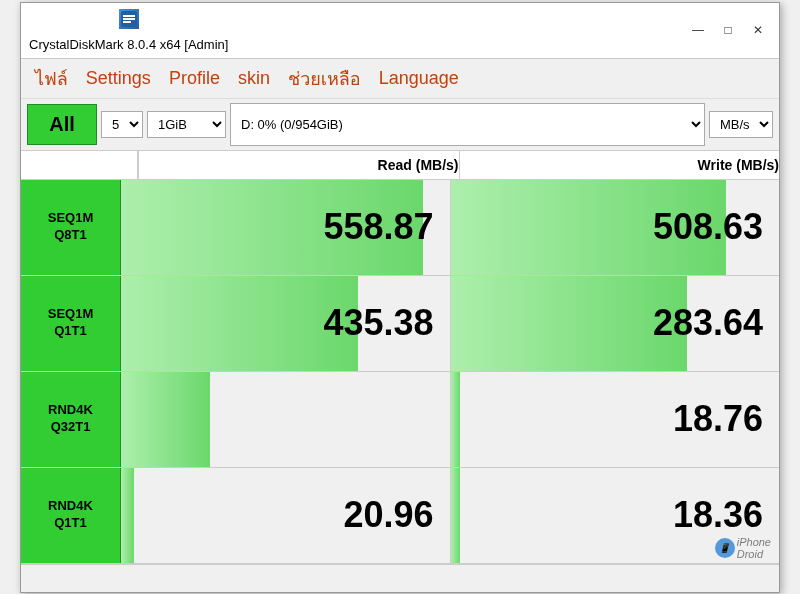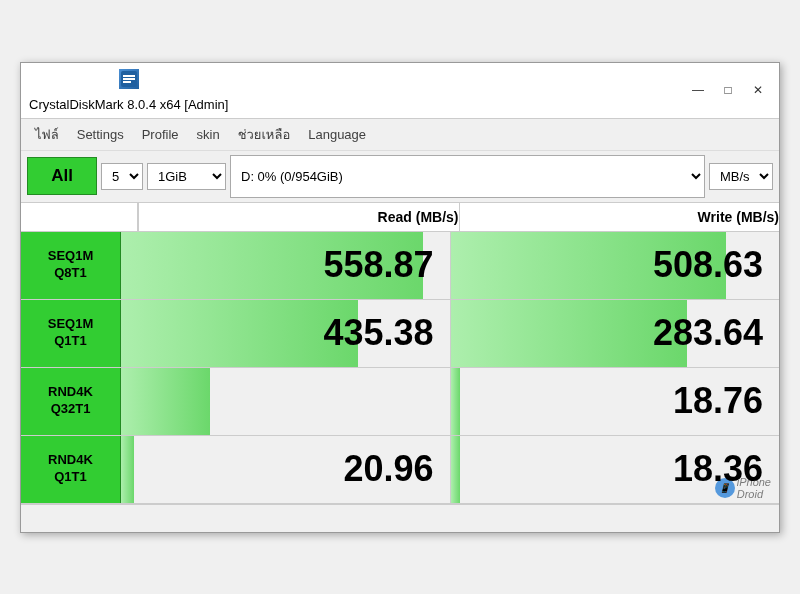--- a/index.html
+++ b/index.html
@@ -75,39 +75,39 @@
       background: #f0f0f0;
       display: flex;
       align-items: center;
       padding: 2px 6px;
       gap: 2px;
       border-bottom: 1px solid #ddd;
     }
 
     .menu-item {
       padding: 3px 8px;
-      font-size: 13px;
-      color: #404040;
+      font-size: 18px;
+      color: #c2410c;
       cursor: pointer;
     }
 
     .toolbar {
       background: #f0f0f0;
       display: flex;
       align-items: center;
       padding: 4px 6px;
       gap: 4px;
       border-bottom: 1px solid #ccc;
     }
 
     .all-button {
       background: #32cd32;
       color: #000;
       font-weight: bold;
-      font-size: 17px;
+      font-size: 20px;
       padding: 8px 20px;
       border: 1px solid #228b22;
       cursor: pointer;
       min-width: 70px;
     }
 
     .toolbar-select {
       padding: 4px 6px;
       font-size: 13px;
       border: 1px solid #aaa;
@@ -163,21 +163,21 @@
     }
 
     .data-rows {
       display: flex;
       flex-direction: column;
     }
 
     .data-row {
       display: flex;
       border-bottom: 1px solid #ccc;
-      height: 68px;
+      height: 96px;
     }
 
     .label-col {
       width: 100px;
       min-width: 100px;
       background: #32cd32;
       display: flex;
       flex-direction: column;
       align-items: center;
       justify-content: center;

